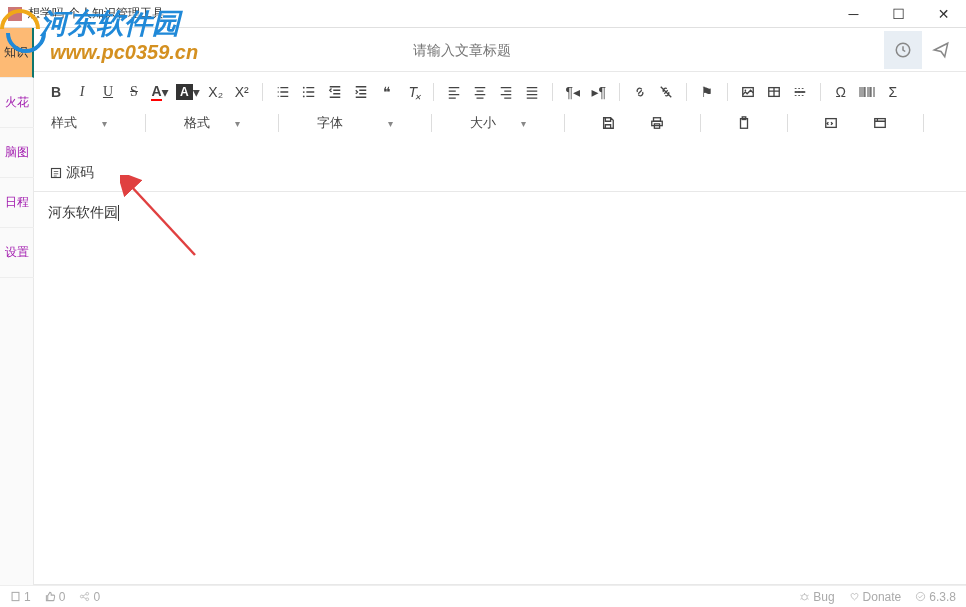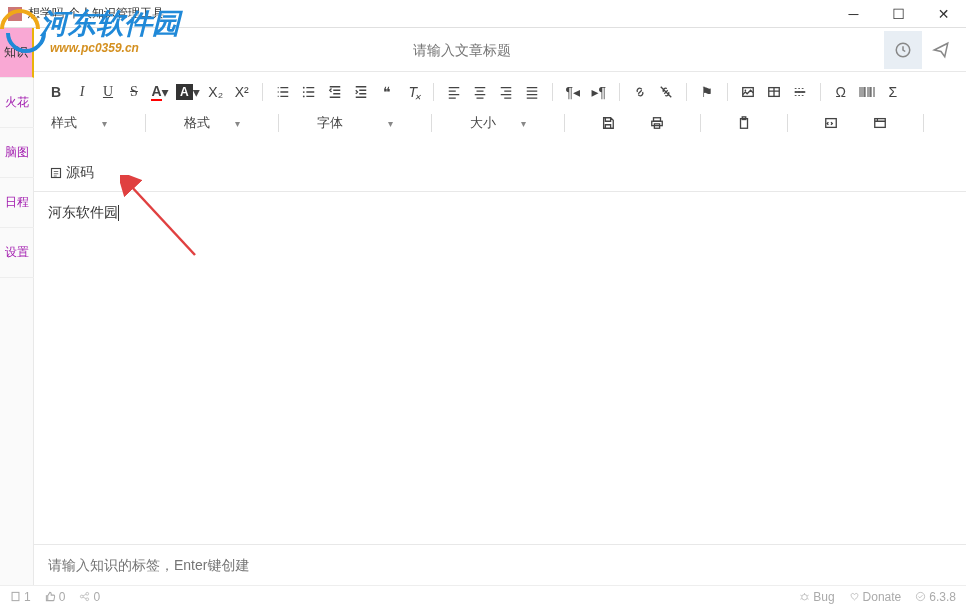--- a/index.html
+++ b/index.html
@@ -8,27 +8,27 @@
     .titlebar { height: 28px; display: flex; align-items: center; padding: 0 8px; border-bottom: 1px solid #e0e0e0; font-size: 12px; color: #333; position: relative; }
     .titlebar-icon { width: 14px; height: 14px; background: #c77; margin-right: 6px; }
     .win-controls { position: absolute; right: 0; top: 0; display: flex; height: 28px; }
     .win-btn { width: 45px; height: 28px; display: flex; align-items: center; justify-content: center; cursor: pointer; font-size: 14px; color: #333; }
     
     .watermark { position: absolute; top: 5px; left: 0px; z-index: 100; pointer-events: none; font-family: serif; }
     .watermark-title { font-size: 28px; font-weight: bold; color: #2089d8; font-style: italic; }
     .watermark-logo { display: inline-block; width: 40px; height: 40px; position: relative; vertical-align: middle; }
     .watermark-logo::before { content: ''; position: absolute; width: 32px; height: 32px; border: 4px solid #f0a818; border-radius: 50%; border-right-color: transparent; border-bottom-color: transparent; transform: rotate(45deg); }
     .watermark-logo::after { content: ''; position: absolute; width: 32px; height: 32px; border: 4px solid #2089d8; border-radius: 50%; border-left-color: transparent; border-top-color: transparent; transform: rotate(45deg); top: 4px; left: 6px; }
-    .watermark-url { font-size: 12px; color: #d49020; margin-top: -8px; margin-left: 50px; font-style: italic; font-weight: bold; }
+    .watermark-url { font-size: 20px; color: #d49020; margin-top: -8px; margin-left: 50px; font-style: italic; font-weight: bold; }
     
     .main-area { display: flex; height: calc(100% - 28px - 22px); }
     
     .sidebar { width: 34px; background: #fafafa; border-right: 1px solid #e8e8e8; display: flex; flex-direction: column; }
     .side-tab { width: 34px; height: 50px; display: flex; flex-direction: column; align-items: center; justify-content: center; font-size: 12px; color: #a21caf; cursor: pointer; border-bottom: 1px solid #eee; line-height: 1.2; }
-    .side-tab.active { background: #f9a8d4; color: #333; border-right: 2px solid #eab308; margin-right: -1px; }
+    .side-tab.active { background: #fdba74; color: #333; border-right: 2px solid #0f766e; margin-right: -1px; }
     
     .content { flex: 1; display: flex; flex-direction: column; }
     
     .title-row { height: 44px; display: flex; align-items: center; border-bottom: 1px solid #e8e8e8; padding: 0 6px; }
     .title-input { flex: 1; height: 32px; border: none; outline: none; padding: 0 10px; font-size: 14px; color: #7f1d1d; text-align: center; }
     .title-btn { width: 38px; height: 38px; display: flex; align-items: center; justify-content: center; cursor: pointer; color: #888; font-size: 18px; }
     .title-btn.active-bg { background: #e8eef4; }
     
     .toolbar { padding: 8px 10px 6px; border-bottom: 1px solid #e8e8e8; }
     .tb-row { display: flex; align-items: center; gap: 2px; flex-wrap: wrap; margin-bottom: 6px; }
@@ -274,23 +274,20 @@
             </svg>
             <span>源码</span>
           </div>
       </div>
     </div>
 
     <div class="editor">
       <span class="editor-text">河东软件园</span><span class="cursor-line"></span>
     </div>
 
-    <div class="tags-row">
-      <input class="tags-input" placeholder="请输入知识的标签，Enter键创建" style="">
-    </div>
   </div>
 </div>
 
 <svg class="arrow-annotation" width="100" height="100" viewBox="0 0 100 100">
   <defs>
       <marker id="ah" markerWidth="10" markerHeight="10" refX="2" refY="5" orient="auto">
         <path d="M0,0 L10,5 L0,10 z" fill="#e04040"></path>
       </marker>
     </defs>
   <line x1="75" y1="80" x2="10" y2="10" stroke="#e04040" stroke-width="2.5" marker-end="url(#ah)"></line>

